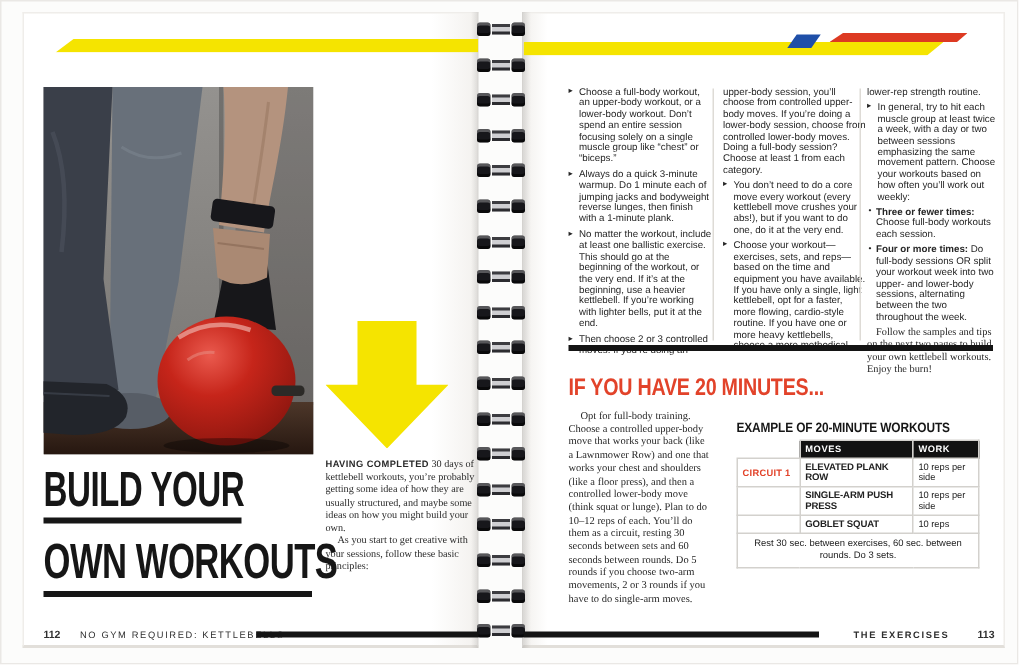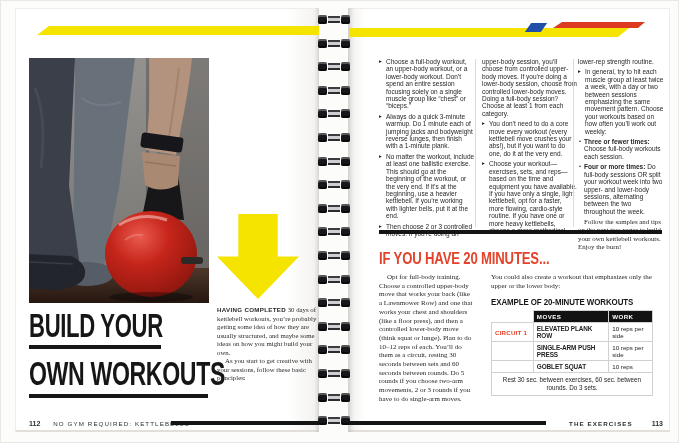--- a/index.html
+++ b/index.html
@@ -307,21 +307,20 @@
       </div>
     </div>
   <div class="vline" id="vline-1"></div>
   <div class="vline" id="vline-2"></div>
 
   <div id="section-rule"></div>
   <div id="section-heading" style="color: rgb(226, 67, 42);">IF YOU HAVE 20 MINUTES...</div>
   <div id="section-body">Opt for full-body training. Choose a controlled upper-body move that works your back (like a Lawnmower Row) and one that works your chest and shoulders (like a floor press), and then a controlled lower-body move (think squat or lunge). Plan to do 10–12 reps of each. You’ll do them as a circuit, resting 30 seconds between sets and 60 seconds between rounds. Do 5 rounds if you choose two-arm movements, 2 or 3 rounds if you have to do single-arm moves.</div>
 
   <div id="section-right">
-    <div id="section-aside">You could also create a workout that emphasizes only the upper or the lower body:</div>
     <div id="table-title">EXAMPLE OF 20-MINUTE WORKOUTS</div>
     <table id="workout-table">
       <thead>
           <tr>
             <th class="blank"></th>
             <th class="" style="background: rgb(18, 18, 18);">MOVES</th>
             <th class="" style="background: rgb(18, 18, 18);">WORK</th>
           </tr>
         </thead>
       <tbody>

